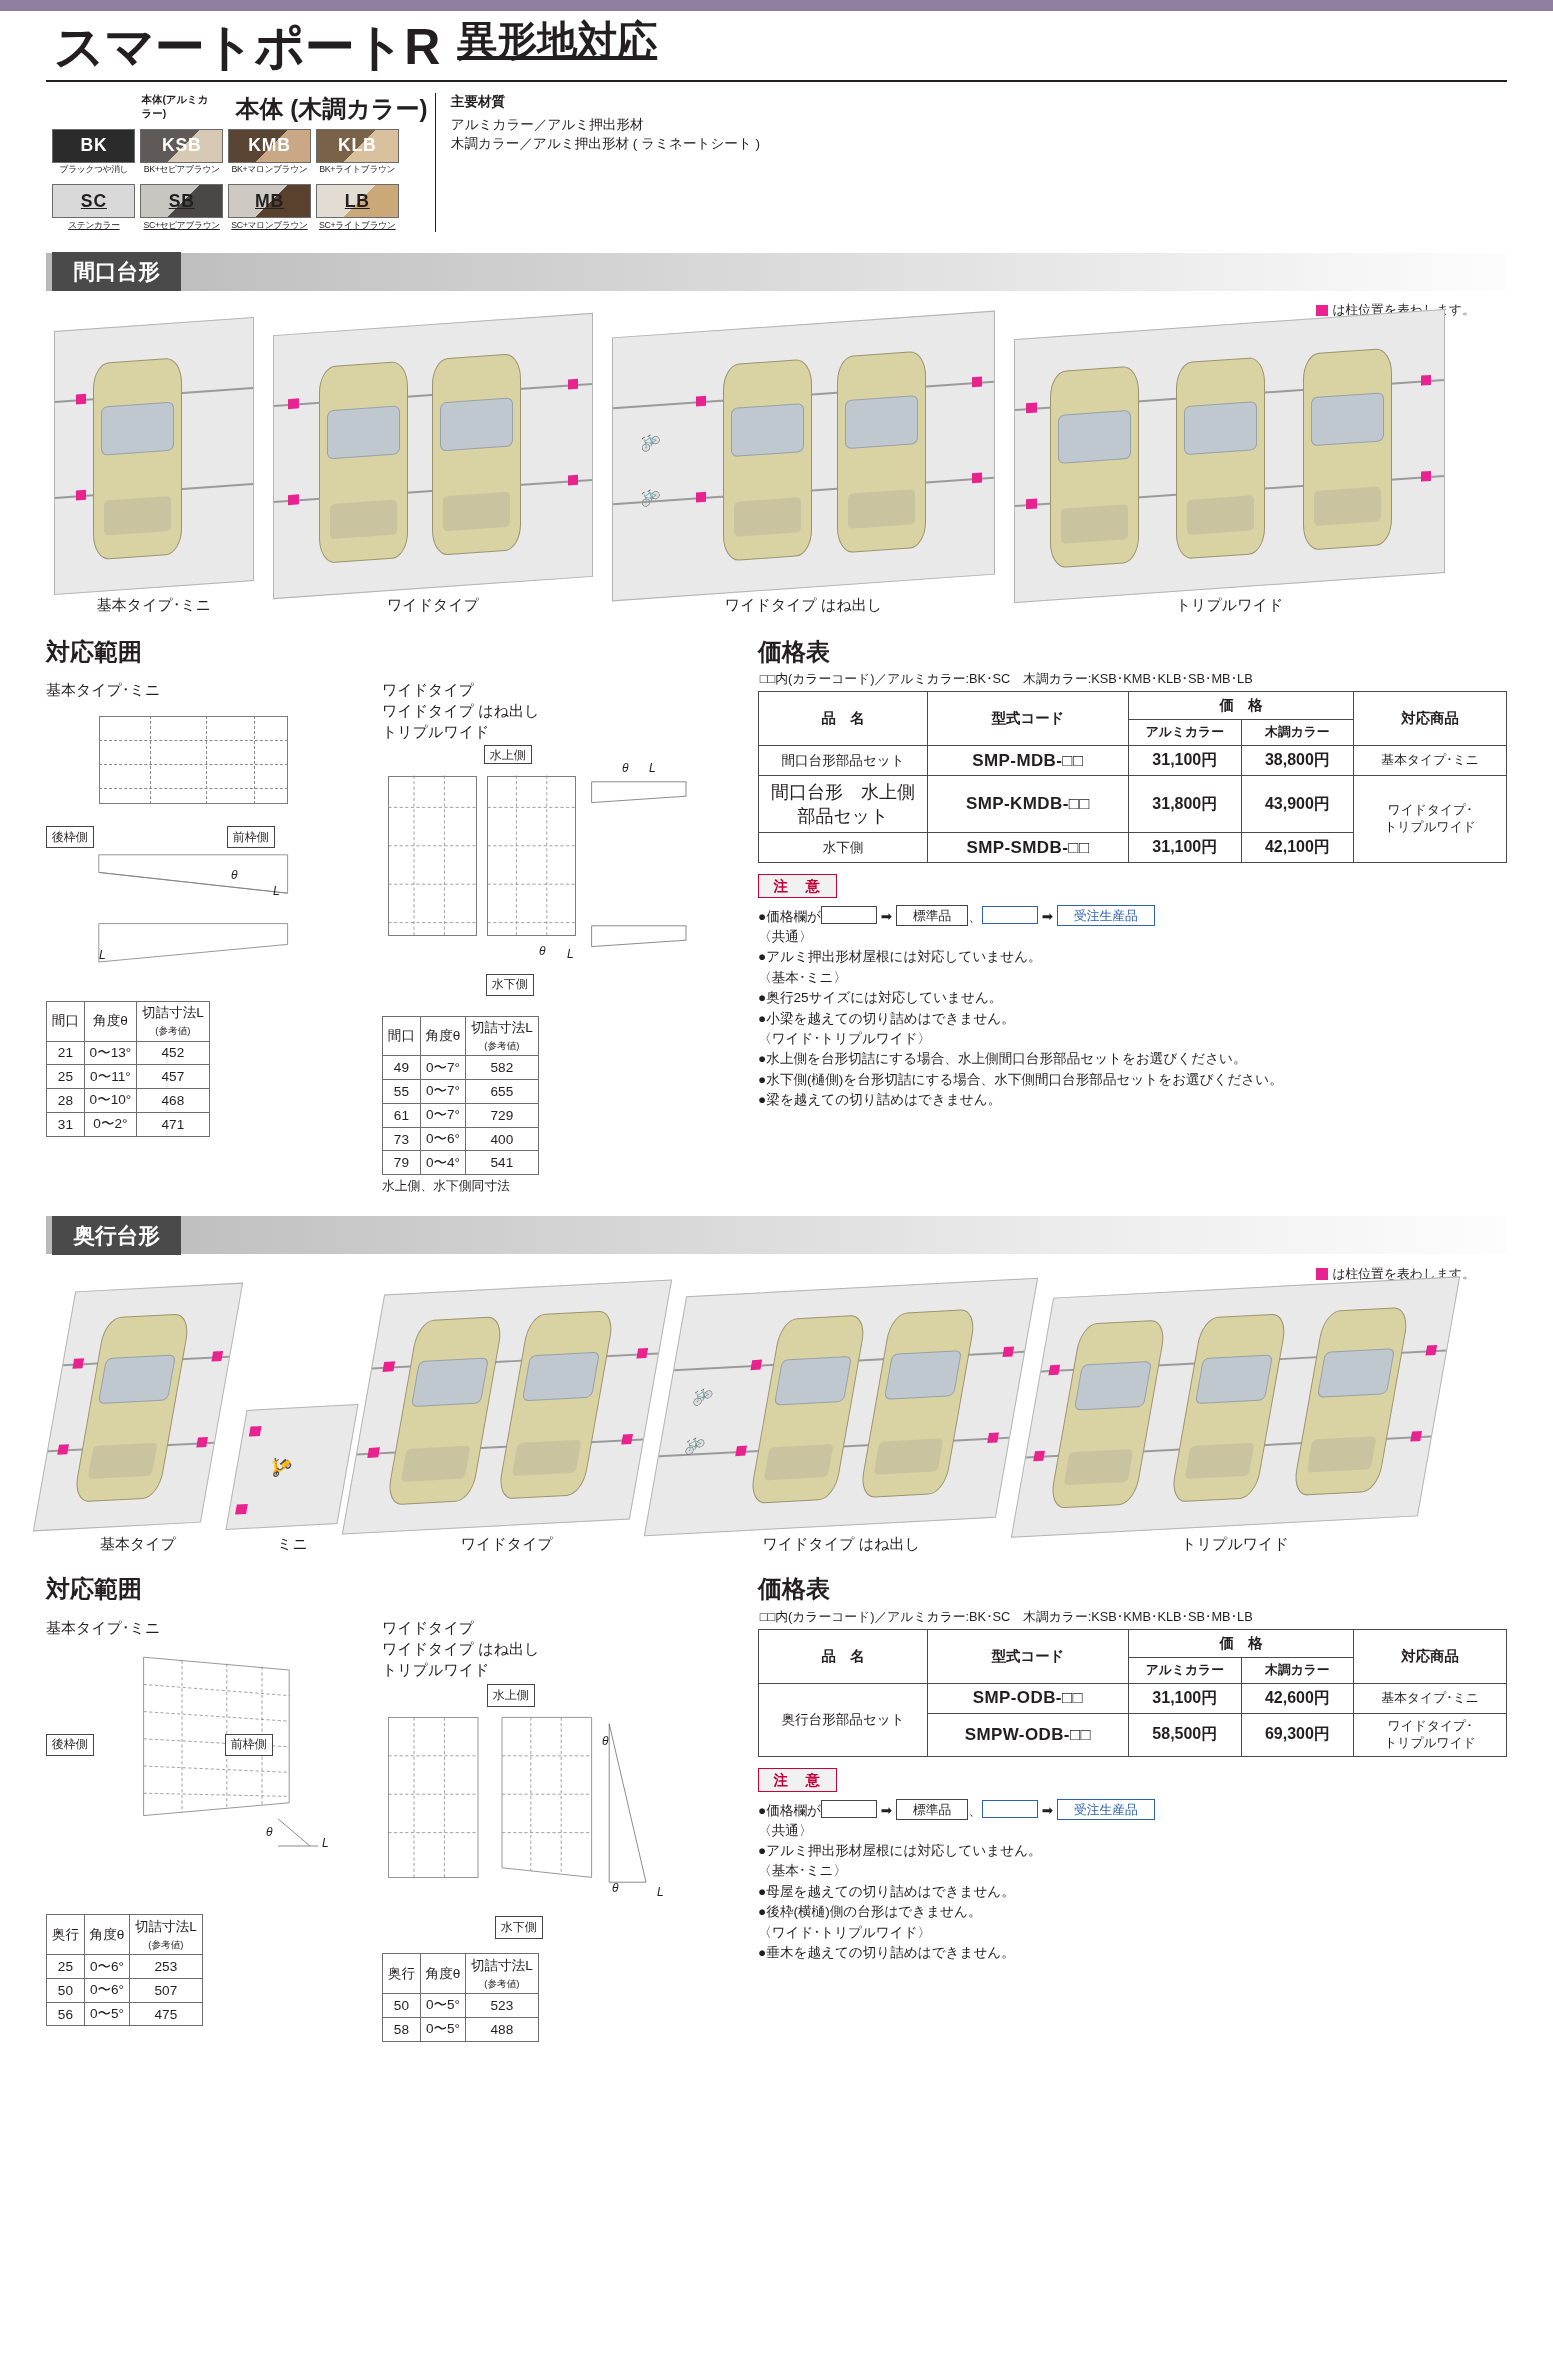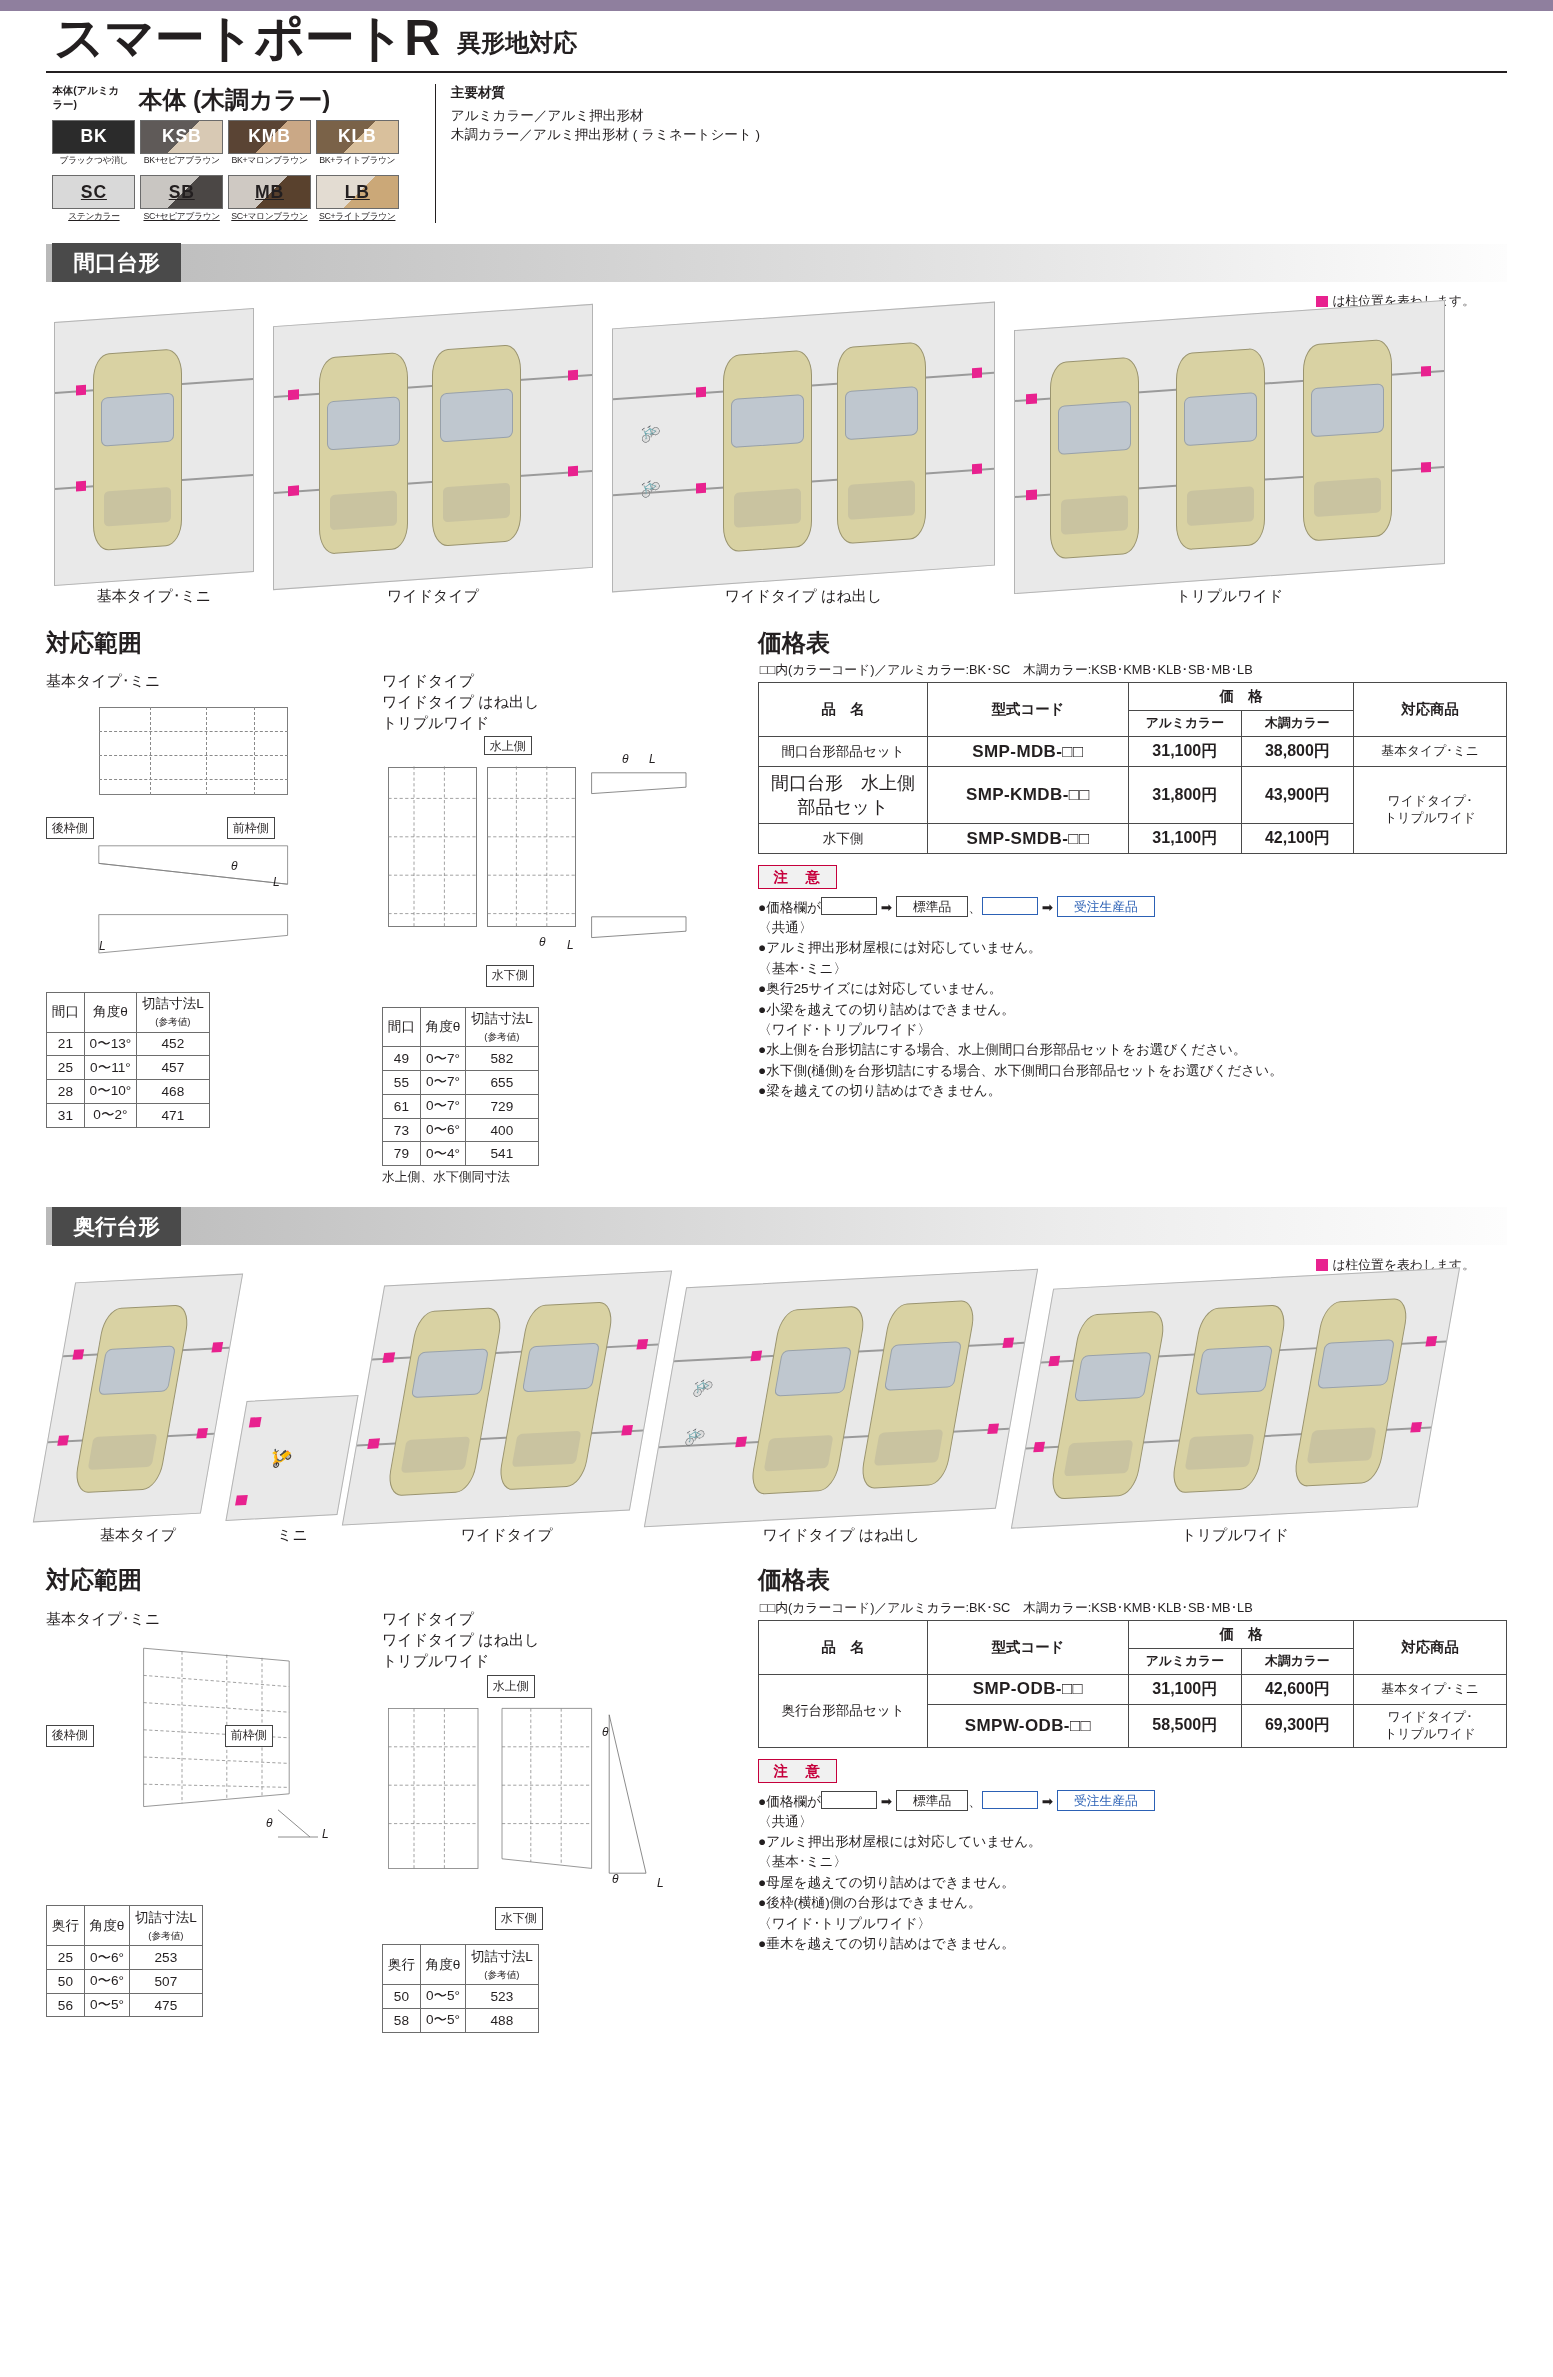--- a/index.html
+++ b/index.html
@@ -10,26 +10,26 @@
     background:#ffffff;
     color:#231f20;
     position:relative;
   }
   .page { position:relative; width:1553px; height:2377px; padding:0 46px; }
 
   
   .topbar { height:11.2px; background:#8f7f9e; margin:0 -46px; }
   .title-row { display:flex; align-items:flex-end; gap:17.6px; padding:2px 0 8px 8px; border-bottom:2.4px solid #231f20; }
   .main-title { font-size:50px; font-weight:bold; letter-spacing:-0.8px; line-height:1; }
-  .sub-title { font-size:24px; font-weight:bold; letter-spacing:0px; padding-bottom:4px; }
+  .sub-title { font-size:40px; font-weight:bold; letter-spacing:0px; padding-bottom:4px;text-decoration:underline; }
 
   
   .mat-wrap { display:flex; gap:0; padding:11.2px 6.4px 0 6.4px; }
   .swatch-area { width:375px; }
-  .swatch-head { display:flex; gap:9px; font-size:10.4px; font-weight:bold; }
+  .swatch-head { display:flex; gap:17px; font-size:10.4px; font-weight:bold;justify-content:flex-end; }
   .swatch-head span.h1 { width:77px; text-align:left; }
   .swatch-head span.h2 { width:auto; text-align:left; }
   .swatch-row { display:flex; gap:4.8px; margin-top:3.2px; }
   .sw { width:83px; }
   .sw .chip { height:34px; border:0.8px solid #6b6b6b; display:flex; align-items:center; justify-content:center;
               font-size:17.6px; font-weight:bold; letter-spacing:0.8px; }
   .sw .cap { font-size:8.8px; text-align:center; margin-top:1.6px; letter-spacing:-0.4px; white-space:nowrap; }
   .chip.bk { background:#2b2b2b; color:#fff; }
   .chip.ksb { background:linear-gradient(135deg,#5f5a58 0 52%, #d8c9b4 52% 100%); color:#fff; }
   .chip.kmb { background:linear-gradient(135deg,#5a4434 0 52%, #caa886 52% 100%); color:#fff; }

